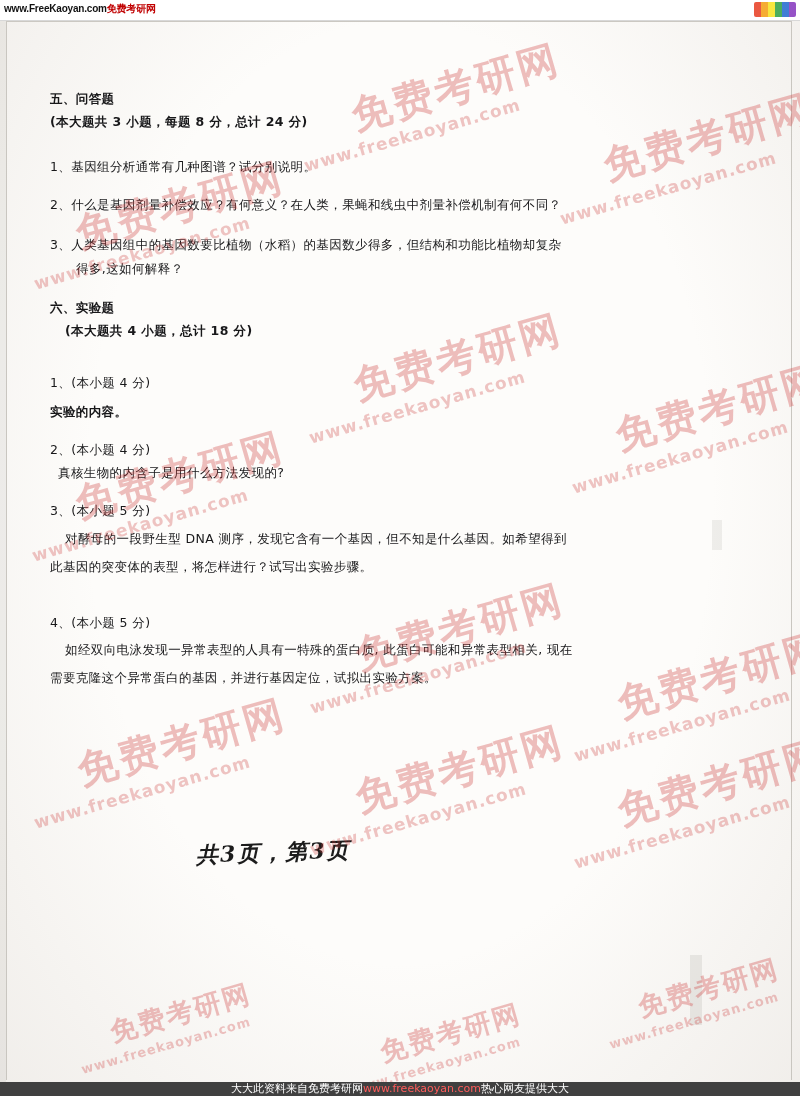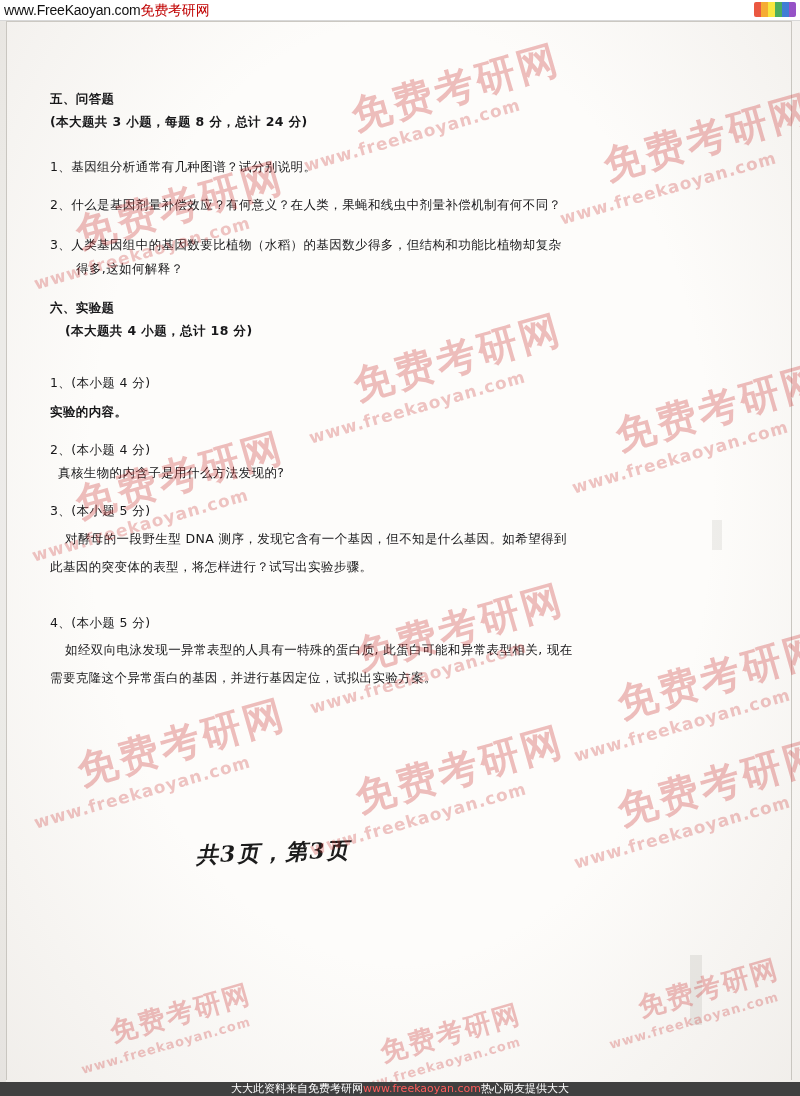--- a/index.html
+++ b/index.html
@@ -38,22 +38,22 @@
     top: 0; left: 0;
     width: 800px;
     height: 20px;
     background: #ffffff;
     border-bottom: 1px solid #d8d8d8;
     z-index: 40;
   }
   #topbar .brand {
     position: absolute;
     left: 4px; top: 2px;
-    font-size: 14px;
-    font-weight: normal;
+    font-size: 10px;
+    font-weight: bold;
     color: #c00000;
     white-space: nowrap;
     letter-spacing: -0.2px;
   }
   #topbar .brand .dark { color: #111111; }
   #topbar .logo {
     position: absolute;
     right: 4px; top: 2px;
     width: 42px; height: 15px;
     border-radius: 2px;

